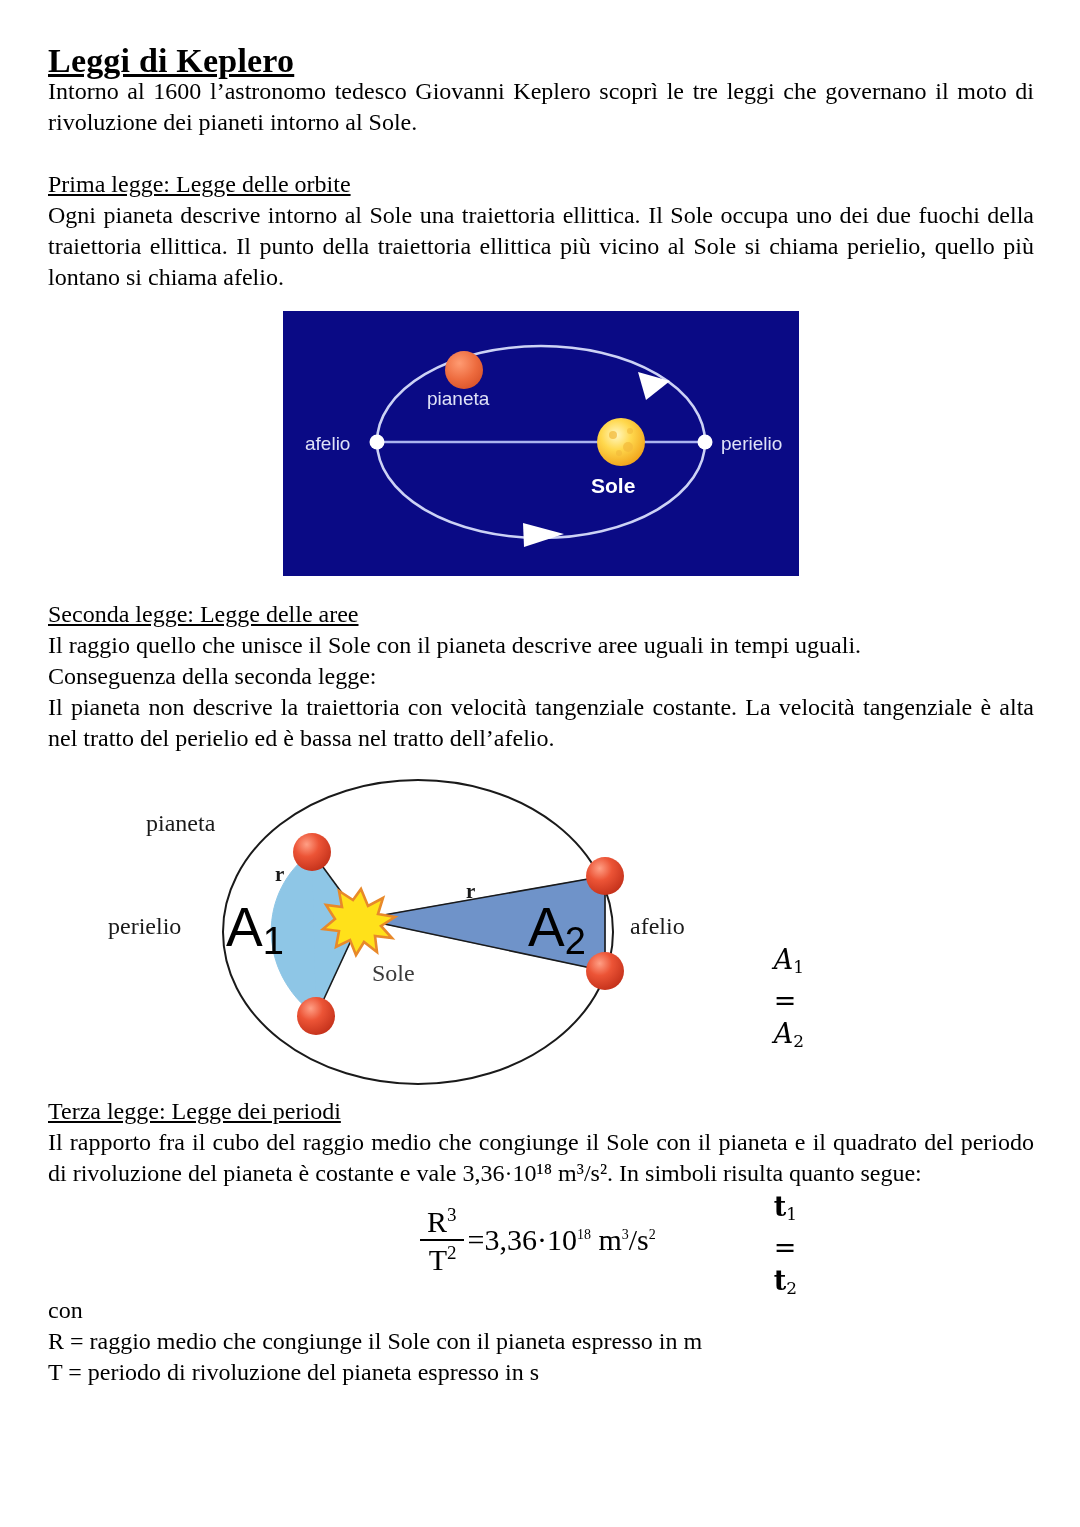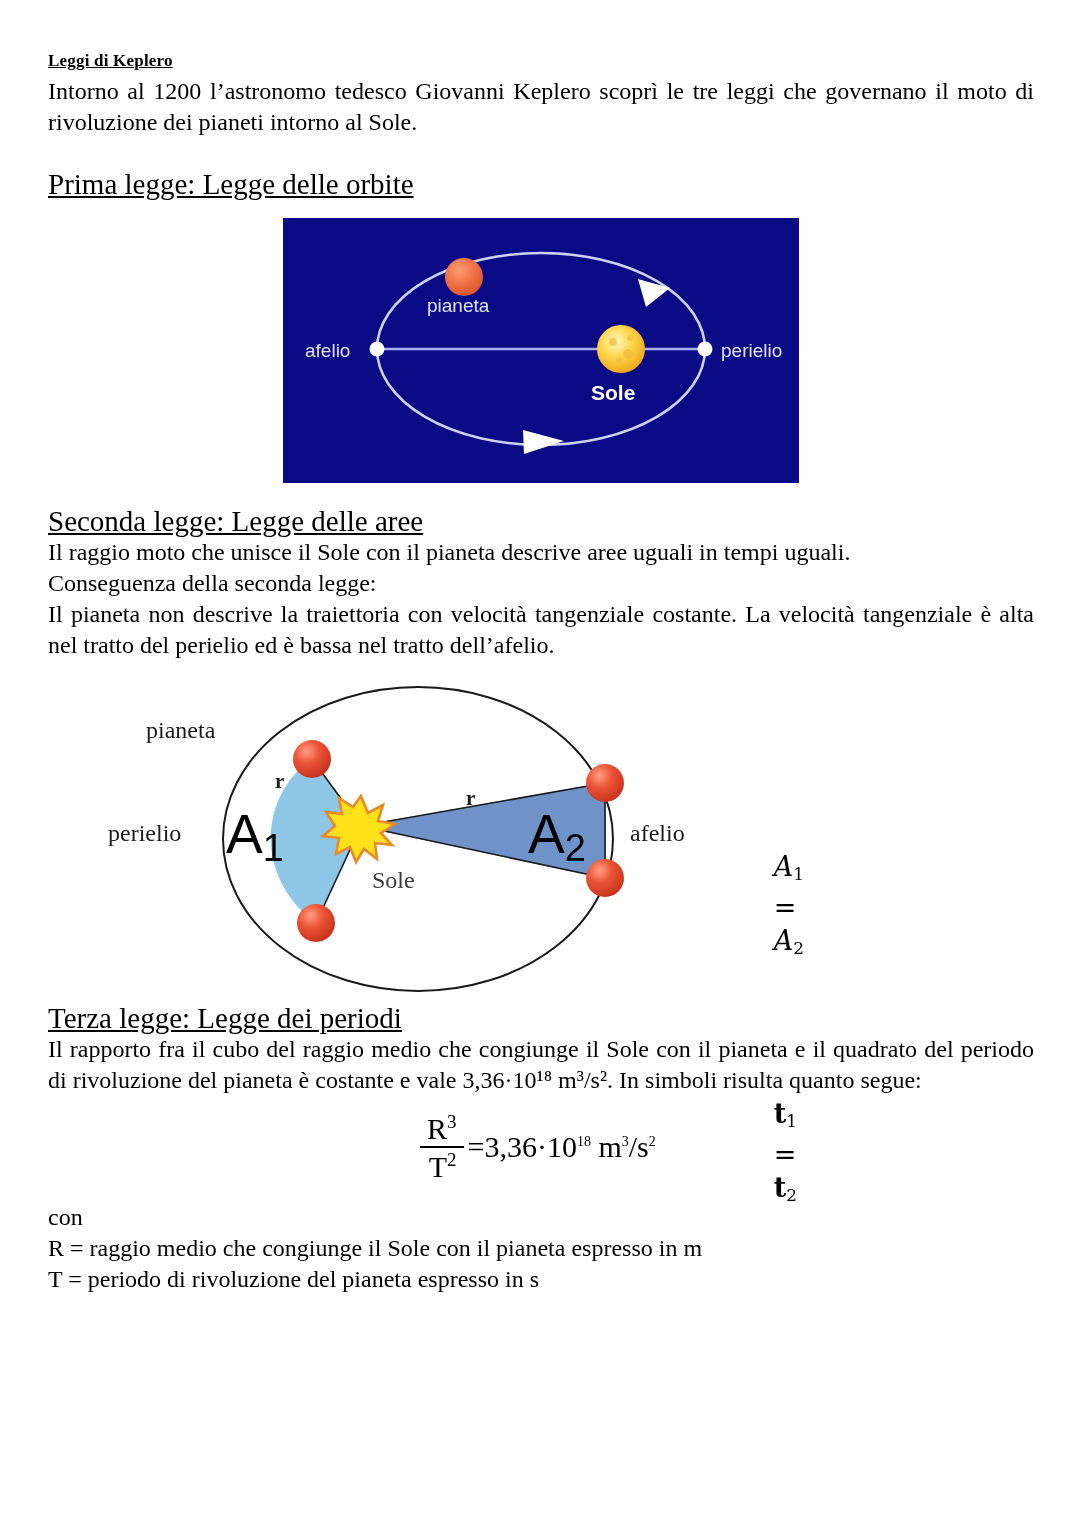--- a/index.html
+++ b/index.html
@@ -22,42 +22,42 @@
     height: 1527px;
     background: #ffffff;
   }
   .content {
     position: absolute;
     left: 48px;
     top: 46px;
     width: 986px;
   }
   h1.doc-title {
-    font-size: 17px;
+    font-size: 34px;
     font-weight: bold;
     margin: 0;
     padding: 0;
     line-height: 30px;
     text-decoration: underline;
     letter-spacing: 0.2px;
     display: inline-block;
   }
   .para {
     font-size: 24px;
     line-height: 31px;
     margin: 0;
     padding: 0;
     text-align: justify;
     text-justify: inter-word;
   }
   .para.left {
     text-align: left;
   }
   .law-heading {
-    font-size: 29px;
+    font-size: 24px;
     line-height: 31px;
     margin: 0;
     text-decoration: underline;
     display: inline-block;
   }
   .spacer-line { height: 31px; }
   .block-gap-22 { height: 22px; }
 
   
   .fig1-wrap {
@@ -148,27 +148,28 @@
 </head>
 <body>
 
 <div class="page">
   <div class="content">
 
     <div>
       <h1 class="doc-title">Leggi di Keplero</h1>
     </div>
 
-    <p class="para">Intorno al 1200 l’astronomo tedesco Giovanni Keplero scoprì le tre leggi che governano il moto di rivoluzione dei pianeti intorno al Sole.</p>
+    <p class="para">Intorno al 1600 l’astronomo tedesco Giovanni Keplero scoprì le tre leggi che governano il moto di rivoluzione dei pianeti intorno al Sole.</p>
 
     <div class="spacer-line"></div>
 
     <div>
       <span class="law-heading">Prima legge: Legge delle orbite</span>
     </div>
+    <p class="para">Ogni pianeta descrive intorno al Sole una traiettoria ellittica. Il Sole occupa uno dei due fuochi della traiettoria ellittica. Il punto della traiettoria ellittica più vicino al Sole si chiama perielio, quello più lontano si chiama afelio.</p>
 
     <div class="fig1-wrap">
       <div class="fig1">
         <svg width="516" height="265" viewBox="0 0 516 265" xmlns="http://www.w3.org/2000/svg">
           <defs>
             <radialGradient id="sunGrad1" cx="40%" cy="35%" r="70%">
               <stop offset="0%" stop-color="#fff7c2"></stop>
               <stop offset="45%" stop-color="#ffd84d"></stop>
               <stop offset="100%" stop-color="#f0a118"></stop>
             </radialGradient>
@@ -207,21 +208,21 @@
           <text x="308" y="182" font-family="Liberation Sans, sans-serif" font-size="21" font-weight="bold" fill="#ffffff">Sole</text>
         </svg>
       </div>
     </div>
 
     <div class="block-gap-22"></div>
 
     <div>
       <span class="law-heading">Seconda legge: Legge delle aree</span>
     </div>
-    <p class="para left">Il raggio moto che unisce il Sole con il pianeta descrive aree uguali in tempi uguali.</p>
+    <p class="para left">Il raggio quello che unisce il Sole con il pianeta descrive aree uguali in tempi uguali.</p>
     <p class="para left">Conseguenza della seconda legge:</p>
     <p class="para">Il pianeta non descrive la traiettoria con velocità tangenziale costante. La velocità tangenziale è alta nel tratto del perielio ed è bassa nel tratto dell’afelio.</p>
 
     <div class="fig2-wrap">
       <div class="fig2">
         <svg width="600" height="330" viewBox="0 0 600 330" xmlns="http://www.w3.org/2000/svg">
           <defs>
             <radialGradient id="redSphere" cx="36%" cy="30%" r="72%">
               <stop offset="0%" stop-color="#ff9f85"></stop>
               <stop offset="45%" stop-color="#ec5436"></stop>

